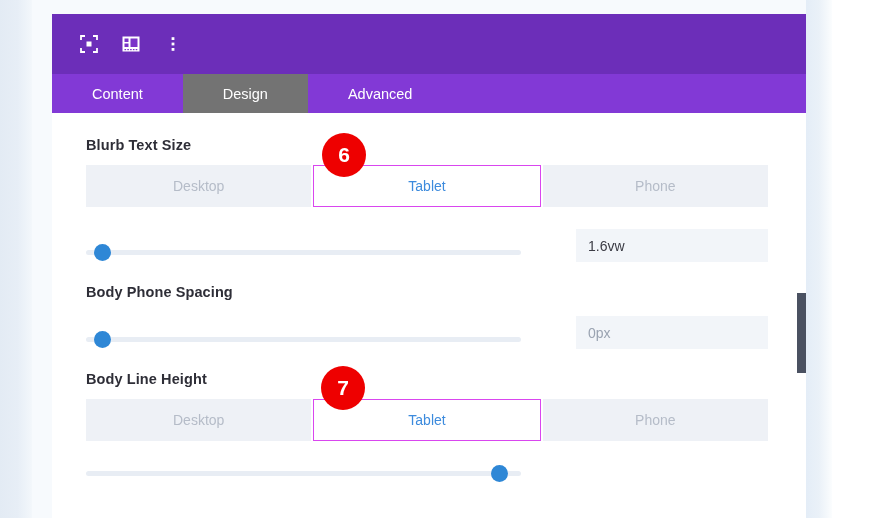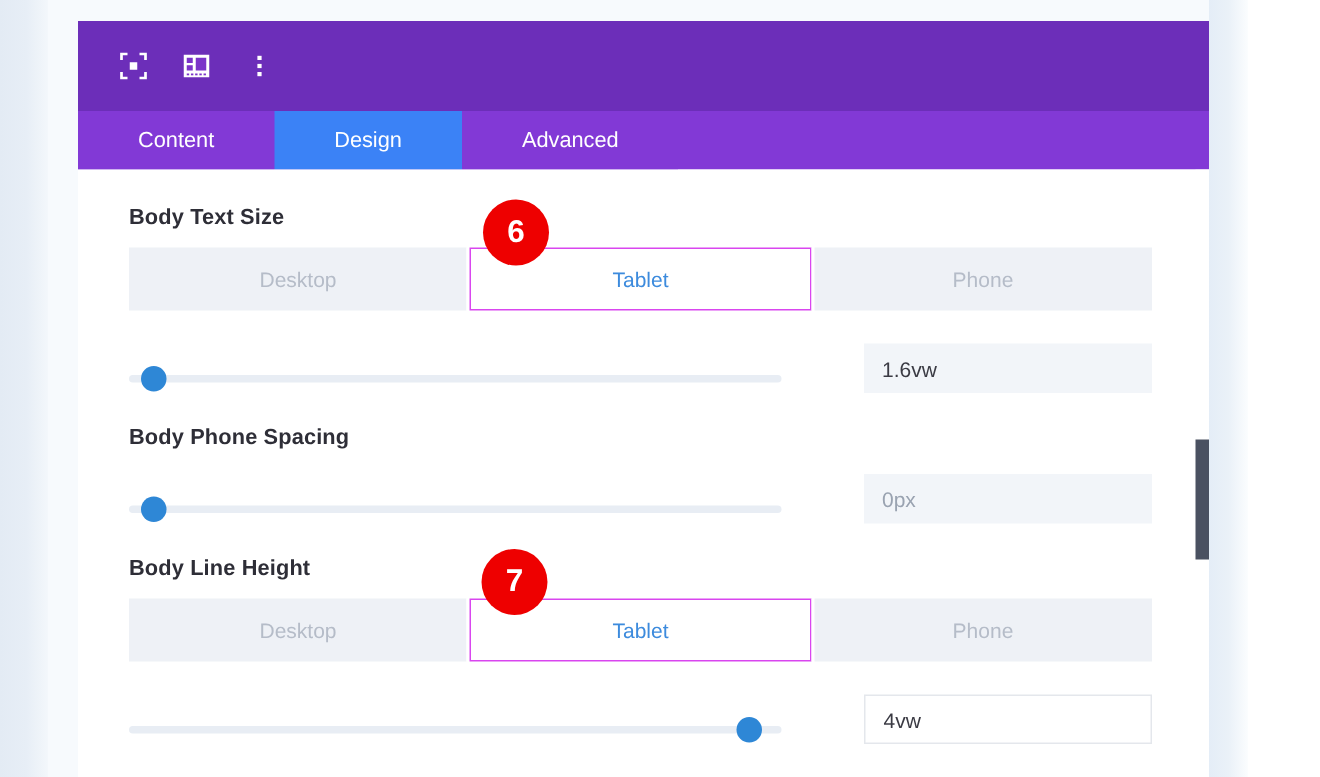--- a/index.html
+++ b/index.html
@@ -91,21 +91,21 @@
     display: flex;
     align-items: center;
     justify-content: center;
     padding: 0 40px;
     color: #ffffff;
     font-size: 14.5px;
     cursor: pointer;
     background: #8239d6;
     white-space: nowrap;
   }
-  .modal-tab.active { background: #3b82f6; }
+  .modal-tab.active { background: #737373; }
 
   
   .modal-body {
     position: relative;
     height: 405px;
     background: #ffffff;
     padding: 24px 38px 0 34px;
     overflow: hidden;
   }
 
@@ -271,21 +271,21 @@
   </div>
 
   <div class="modal-tabs">
     <div class="modal-tab">Content</div>
     <div class="modal-tab active">Design</div>
     <div class="modal-tab">Advanced</div>
   </div>
 
   <div class="modal-body">
 
-    <div class="field-label">Body Text Size</div>
+    <div class="field-label">Blurb Text Size</div>
 
     <div class="resp-group">
       <div class="resp-tab">Desktop</div>
       <div class="resp-gap"></div>
       <div class="resp-tab active">Tablet</div>
       <div class="resp-gap"></div>
       <div class="resp-tab">Phone</div>
     </div>
 
     <div class="slider-row">
@@ -314,21 +314,20 @@
       <div class="resp-tab active">Tablet</div>
       <div class="resp-gap"></div>
       <div class="resp-tab">Phone</div>
     </div>
 
     <div class="slider-row">
       <div class="slider-wrap">
         <div class="slider-track"></div>
         <div class="slider-thumb" id="thumb-2" style="left: calc(97% - 16.49px);"></div>
       </div>
-      <div class="value-box outlined">4vw</div>
     </div>
 
     <div class="scrollbar-track">
       <div class="scrollbar-thumb"></div>
     </div>
 
   </div>
 </div>
 
 <div class="badge" id="badge-6">6</div>

